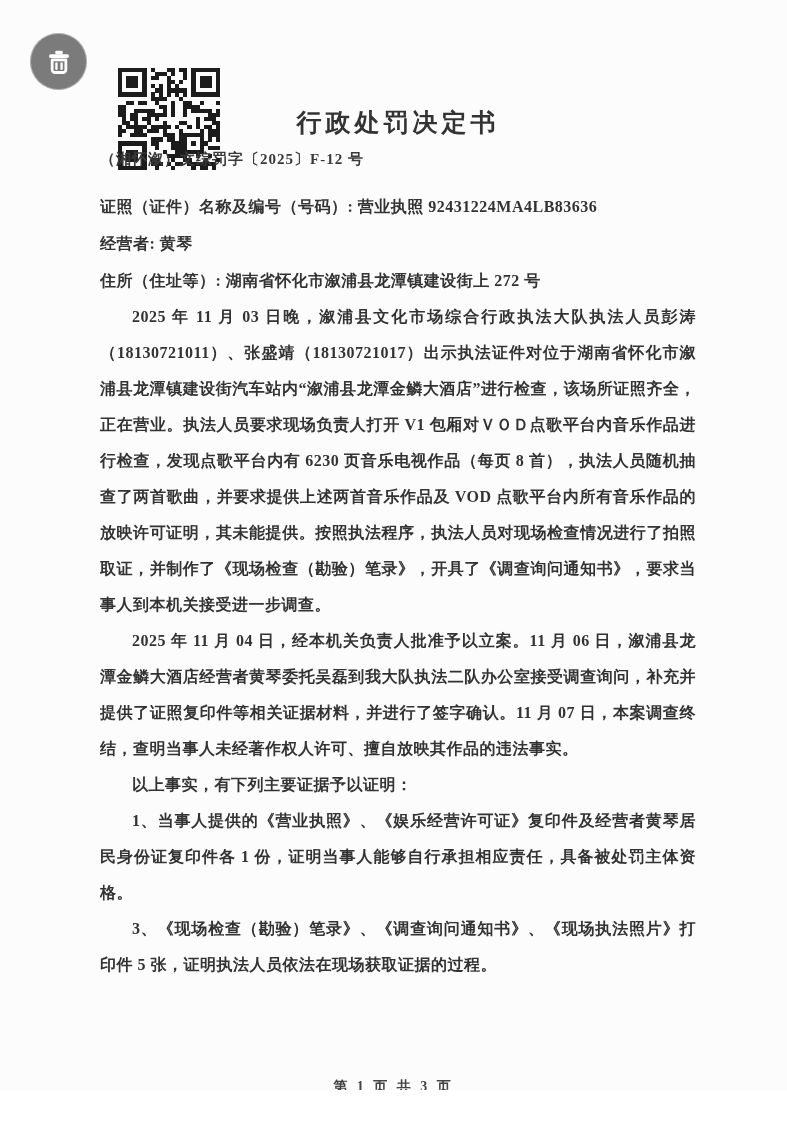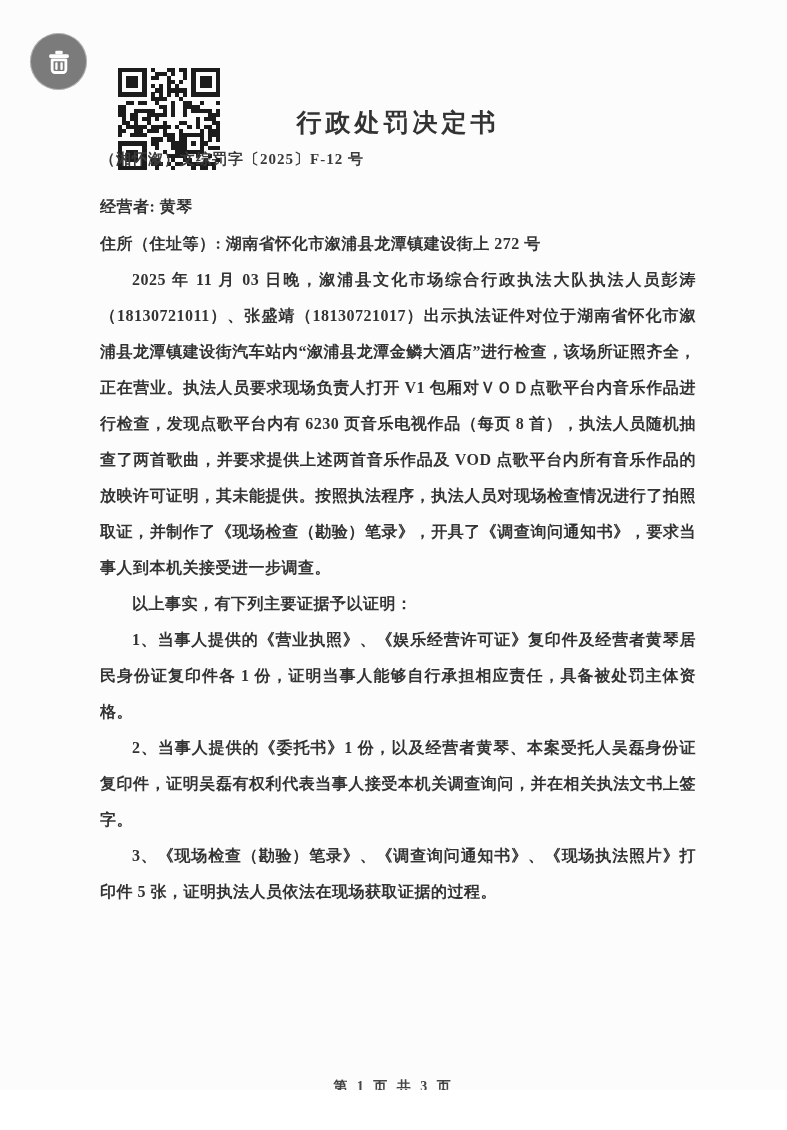--- a/index.html
+++ b/index.html
@@ -409,26 +409,27 @@
         <rect x="20" y="24" width="1.02" height="1.02" fill="#1c1c1c"></rect>
         <rect x="21" y="24" width="1.02" height="1.02" fill="#1c1c1c"></rect>
         <rect x="23" y="24" width="1.02" height="1.02" fill="#1c1c1c"></rect>
       </svg>
   </div>
 
   <div class="doc-title">行政处罚决定书</div>
   <div class="doc-number">（湘怀溆）文综罚字〔2025〕F-12 号</div>
 
   <div class="content">
+    <div class="info-line">证照（证件）名称及编号（号码）: 营业执照 92431224MA4LB83636</div>
     <div class="info-line">经营者: 黄琴</div>
     <div class="info-line">住所（住址等）: 湖南省怀化市溆浦县龙潭镇建设街上 272 号</div>
 
     <p class="para">2025 年 11 月 03 日晚，溆浦县文化市场综合行政执法大队执法人员彭涛（18130721011）、张盛靖（18130721017）出示执法证件对位于湖南省怀化市溆浦县龙潭镇建设街汽车站内“溆浦县龙潭金鳞大酒店”进行检查，该场所证照齐全，正在营业。执法人员要求现场负责人打开 V1 包厢对ＶＯＤ点歌平台内音乐作品进行检查，发现点歌平台内有 6230 页音乐电视作品（每页 8 首），执法人员随机抽查了两首歌曲，并要求提供上述两首音乐作品及 VOD 点歌平台内所有音乐作品的放映许可证明，其未能提供。按照执法程序，执法人员对现场检查情况进行了拍照取证，并制作了《现场检查（勘验）笔录》，开具了《调查询问通知书》，要求当事人到本机关接受进一步调查。</p>
+    <p class="para">2025 年 11 月 04 日，经本机关负责人批准予以立案。11 月 06 日，溆浦县龙潭金鳞大酒店经营者黄琴委托吴磊到我大队执法二队办公室接受调查询问，补充并提供了证照复印件等相关证据材料，并进行了签字确认。11 月 07 日，本案调查终结，查明当事人未经著作权人许可、擅自放映其作品的违法事实。</p>
     <p class="para">以上事实，有下列主要证据予以证明：</p>
     <p class="para">1、当事人提供的《营业执照》、《娱乐经营许可证》复印件及经营者黄琴居民身份证复印件各 1 份，证明当事人能够自行承担相应责任，具备被处罚主体资格。</p>
-    <p class="para">2、当事人提供的《委托书》1 份，以及经营者黄琴、本案受托人吴磊身份证复印件，证明吴磊有权利代表当事人接受本机关调查询问，并在相关执法文书上签字。</p>
     <p class="para">3、《现场检查（勘验）笔录》、《调查询问通知书》、《现场执法照片》打印件 5 张，证明执法人员依法在现场获取证据的过程。</p>
 
   </div>
 
   <div class="page-footer">第 1 页 共 3 页</div>
 
 </div>
 
 </body></html>

